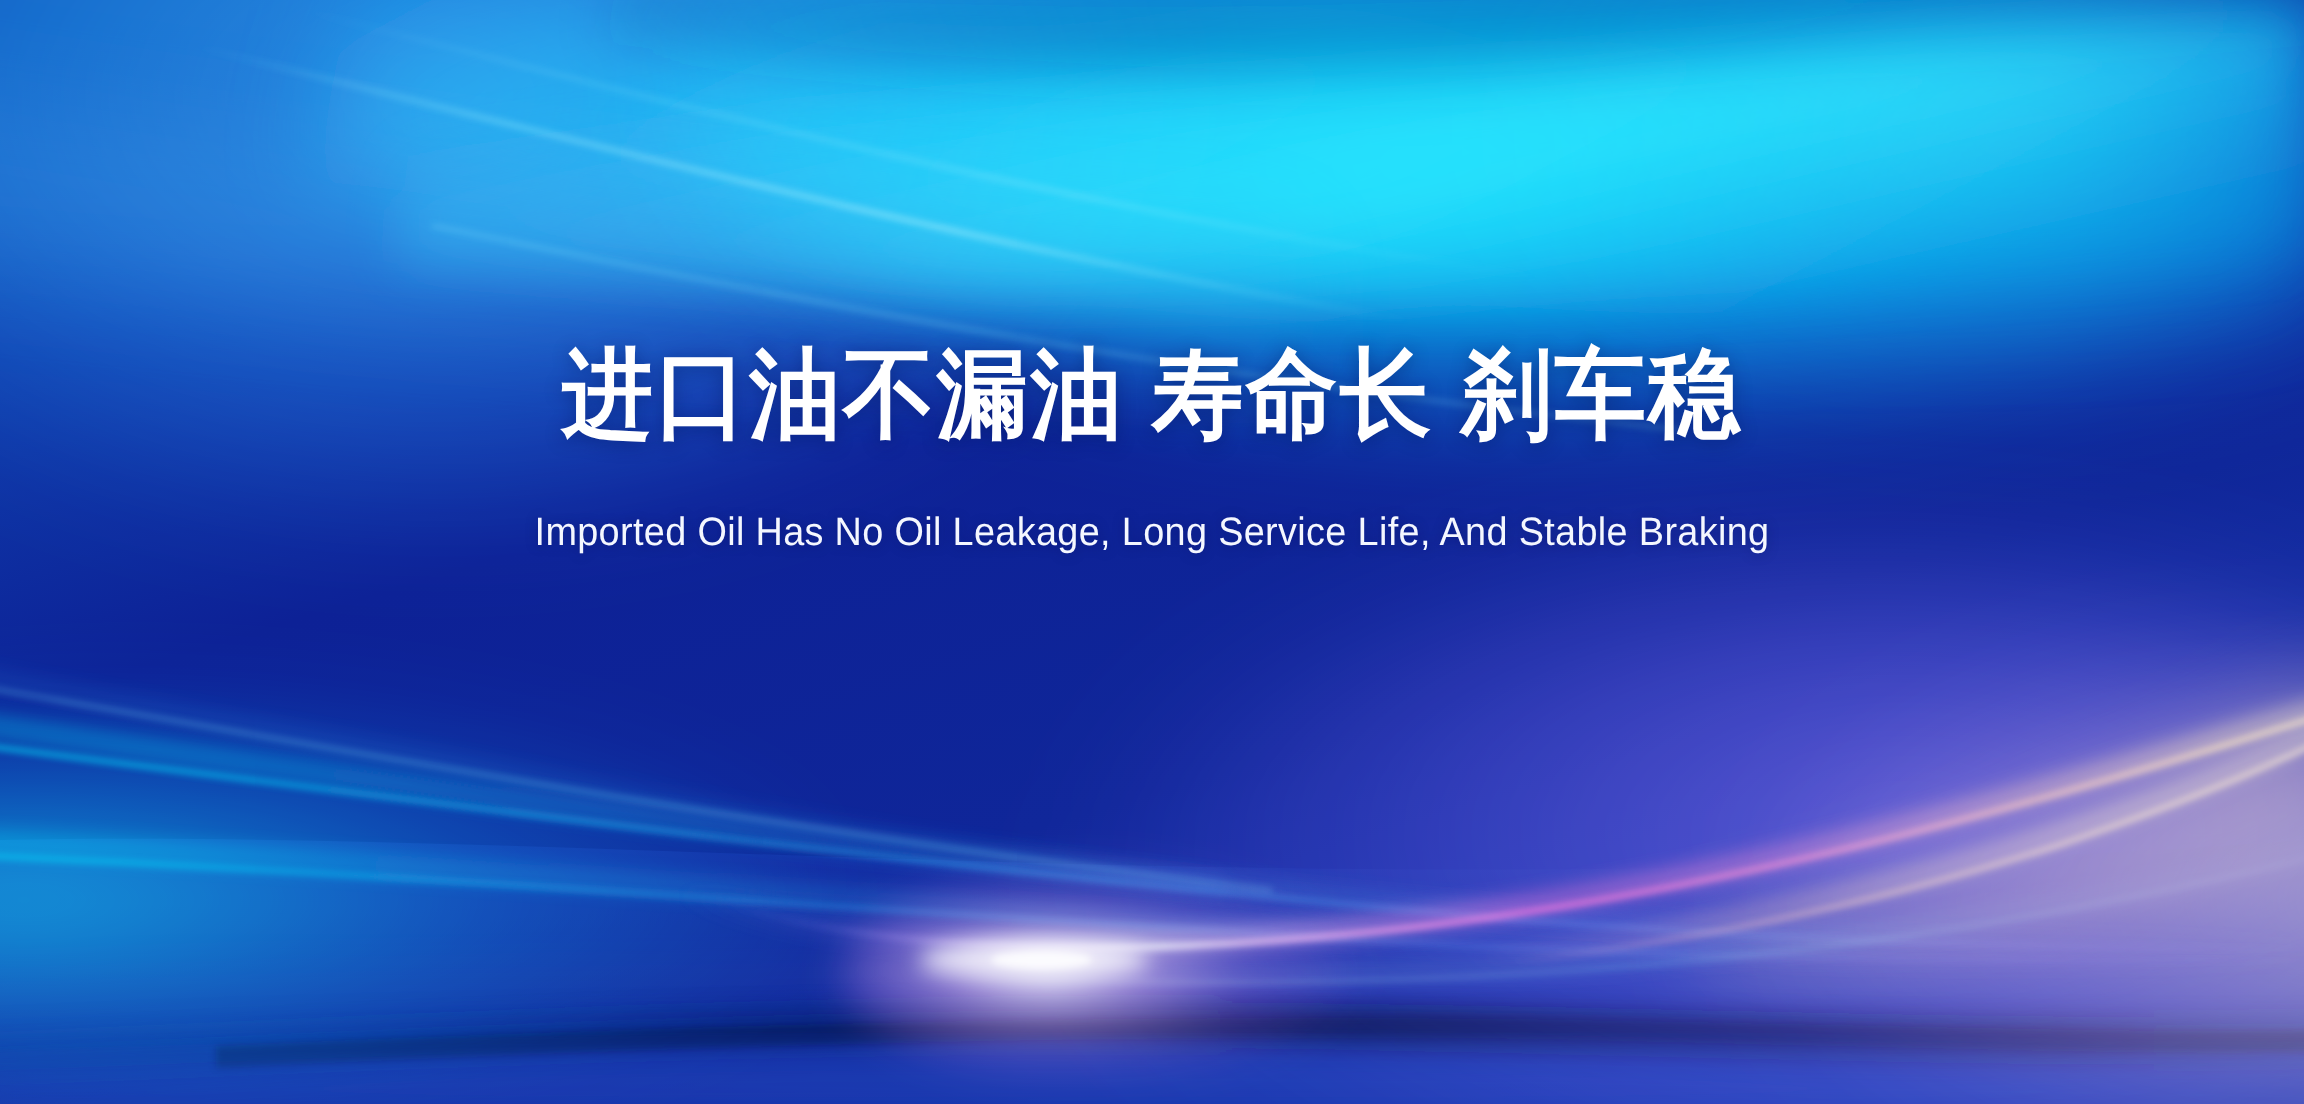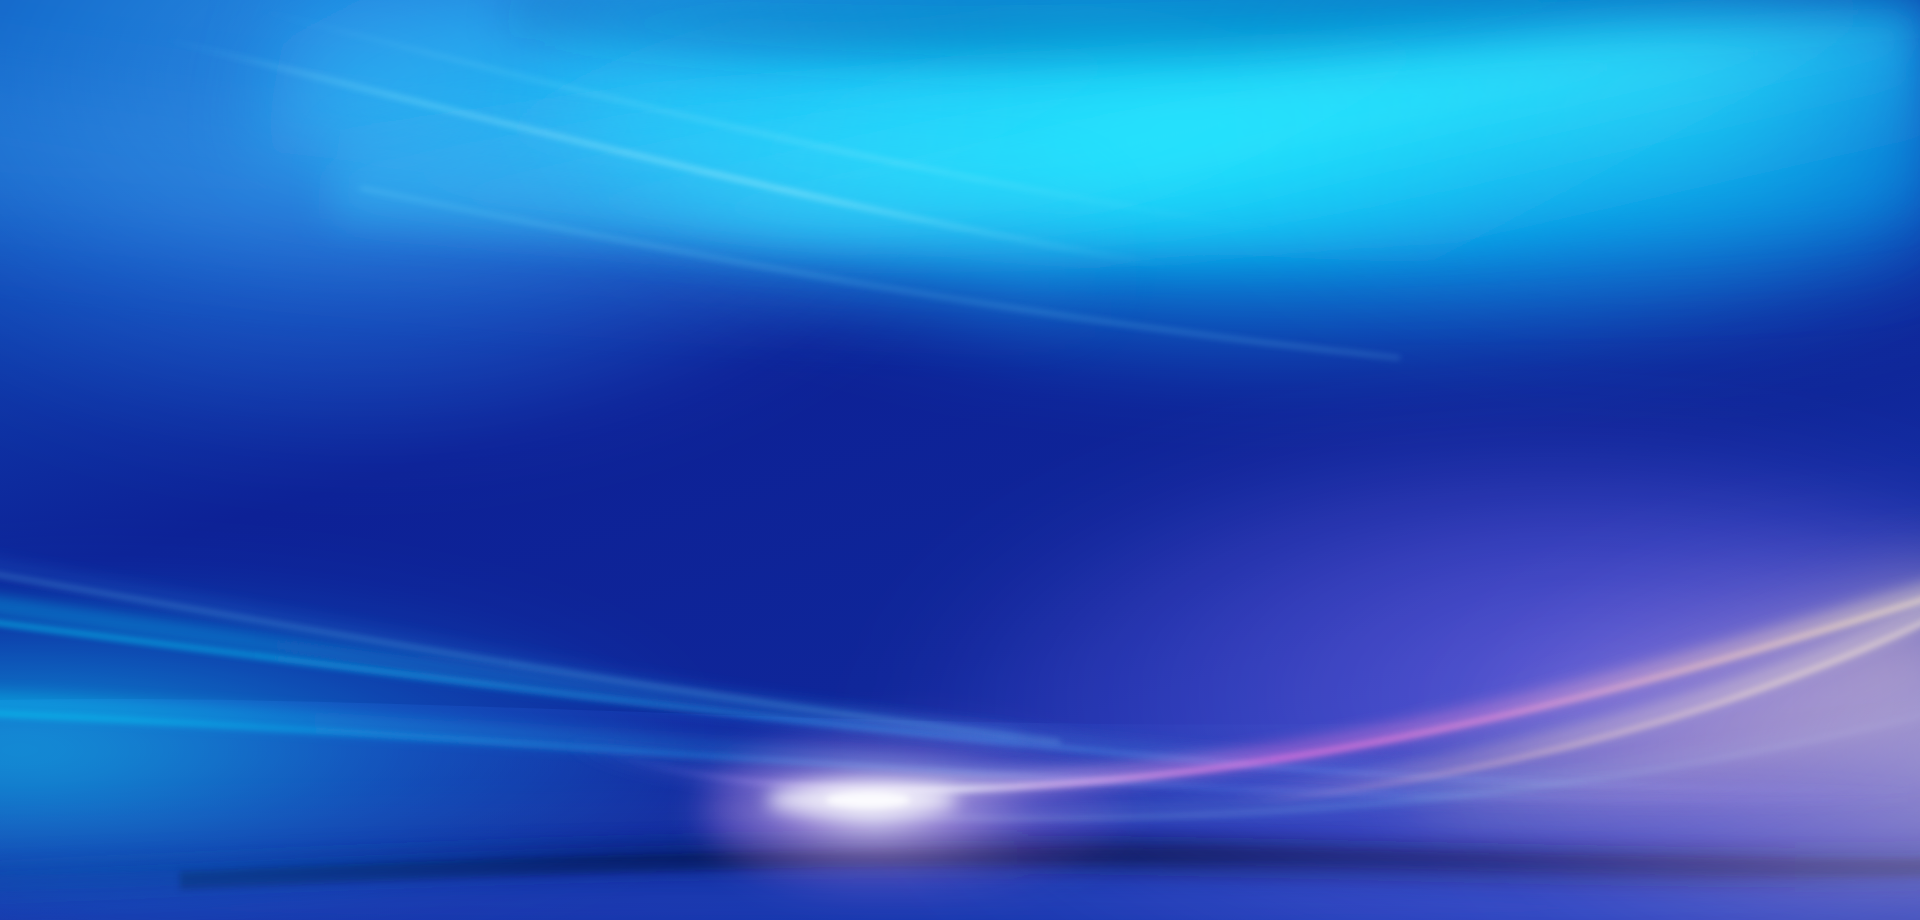--- a/index.html
+++ b/index.html
@@ -300,14 +300,18 @@
 
     <div class="glow" id="glow-topleft"></div>
     <div class="glow" id="glow-topcyan"></div>
     <div class="glow" id="glow-rightcyan"></div>
     <div class="glow" id="glow-purple"></div>
     <div class="glow" id="glow-gold"></div>
     <div class="glow" id="glow-bottomleftcyan"></div>
     <div class="glow" id="glow-hotspot"></div>
   </div>
 
+  <div id="content">
+    <h1 id="headline">进口油不漏油  寿命长  刹车稳</h1>
+    <p id="subtitle">Imported Oil Has No Oil Leakage, Long Service Life, And Stable Braking</p>
+  </div>
 
 </div>
 
 </body></html>

